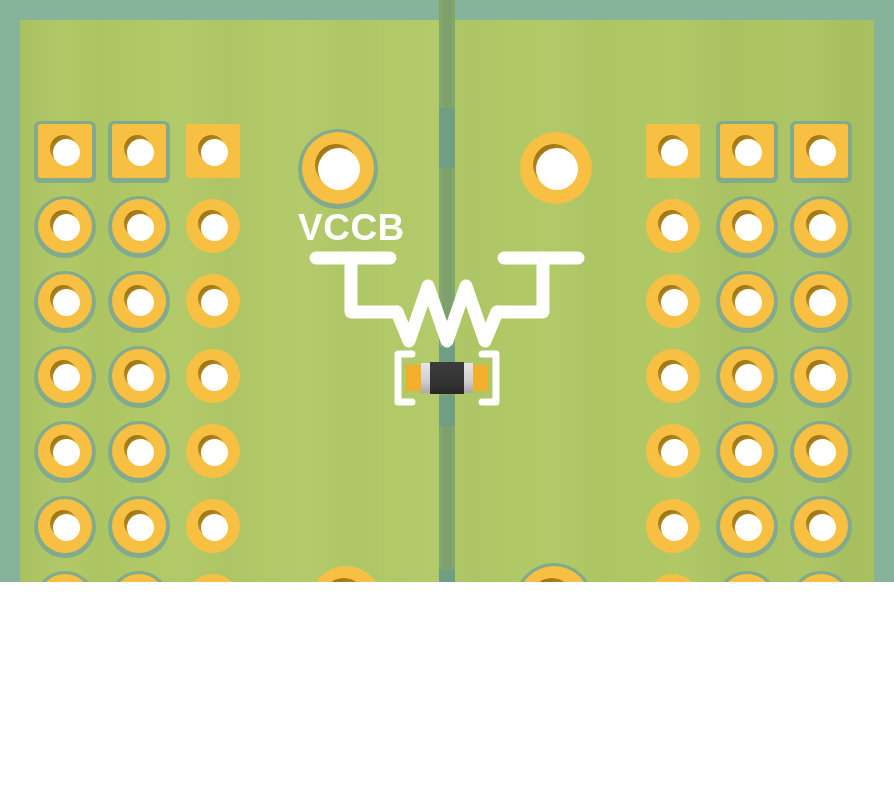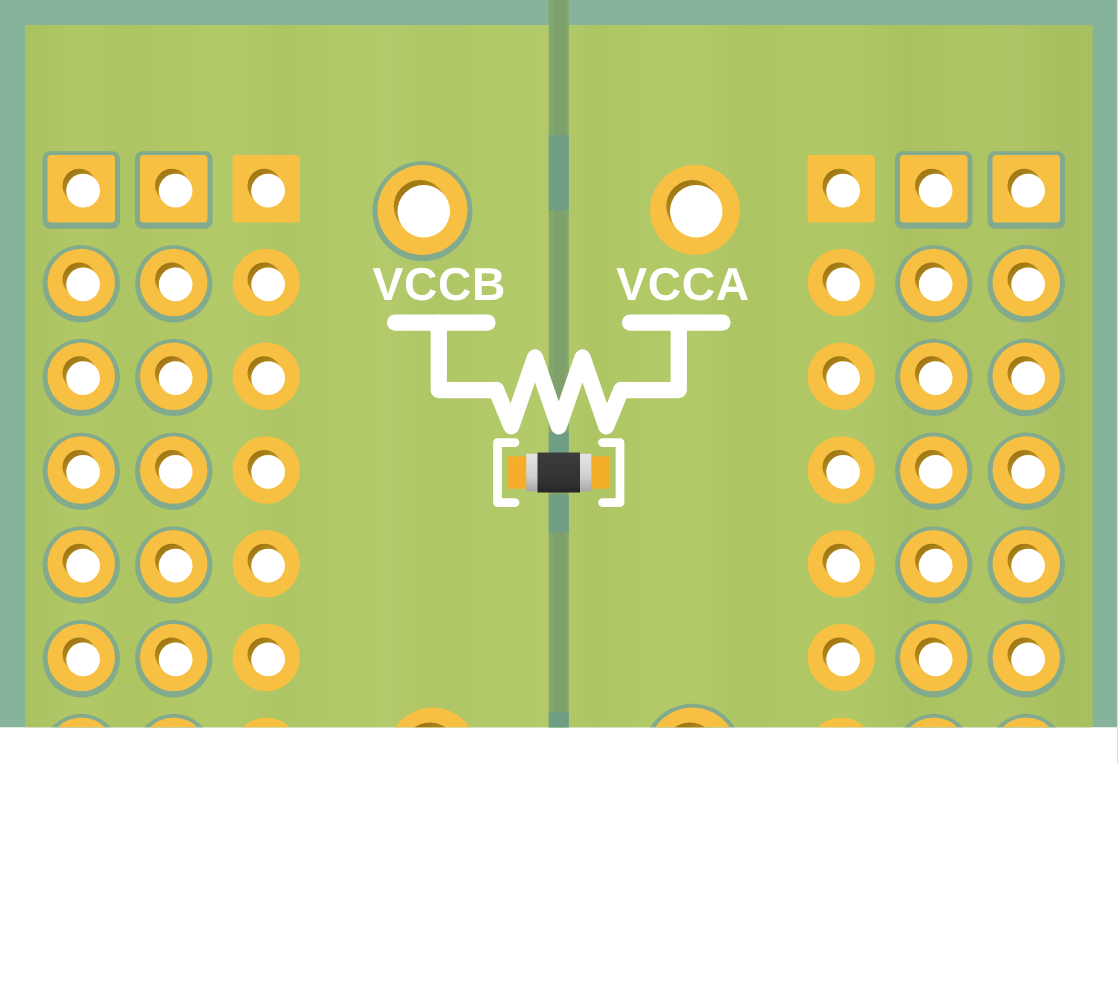--- a/index.html
+++ b/index.html
@@ -478,15 +478,14 @@
 
   <div class="smd-resistor">
     <div class="smd-pad left"></div>
     <div class="smd-pad right"></div>
     <div class="smd-term left"></div>
     <div class="smd-term right"></div>
     <div class="smd-body"></div>
   </div>
 
   <div class="silk-text silk-label-vccb">VCCB</div>
-  <div class="silk-text silk-label-vcca">VCCA</div>
 
 </div>
 
 </body></html>

